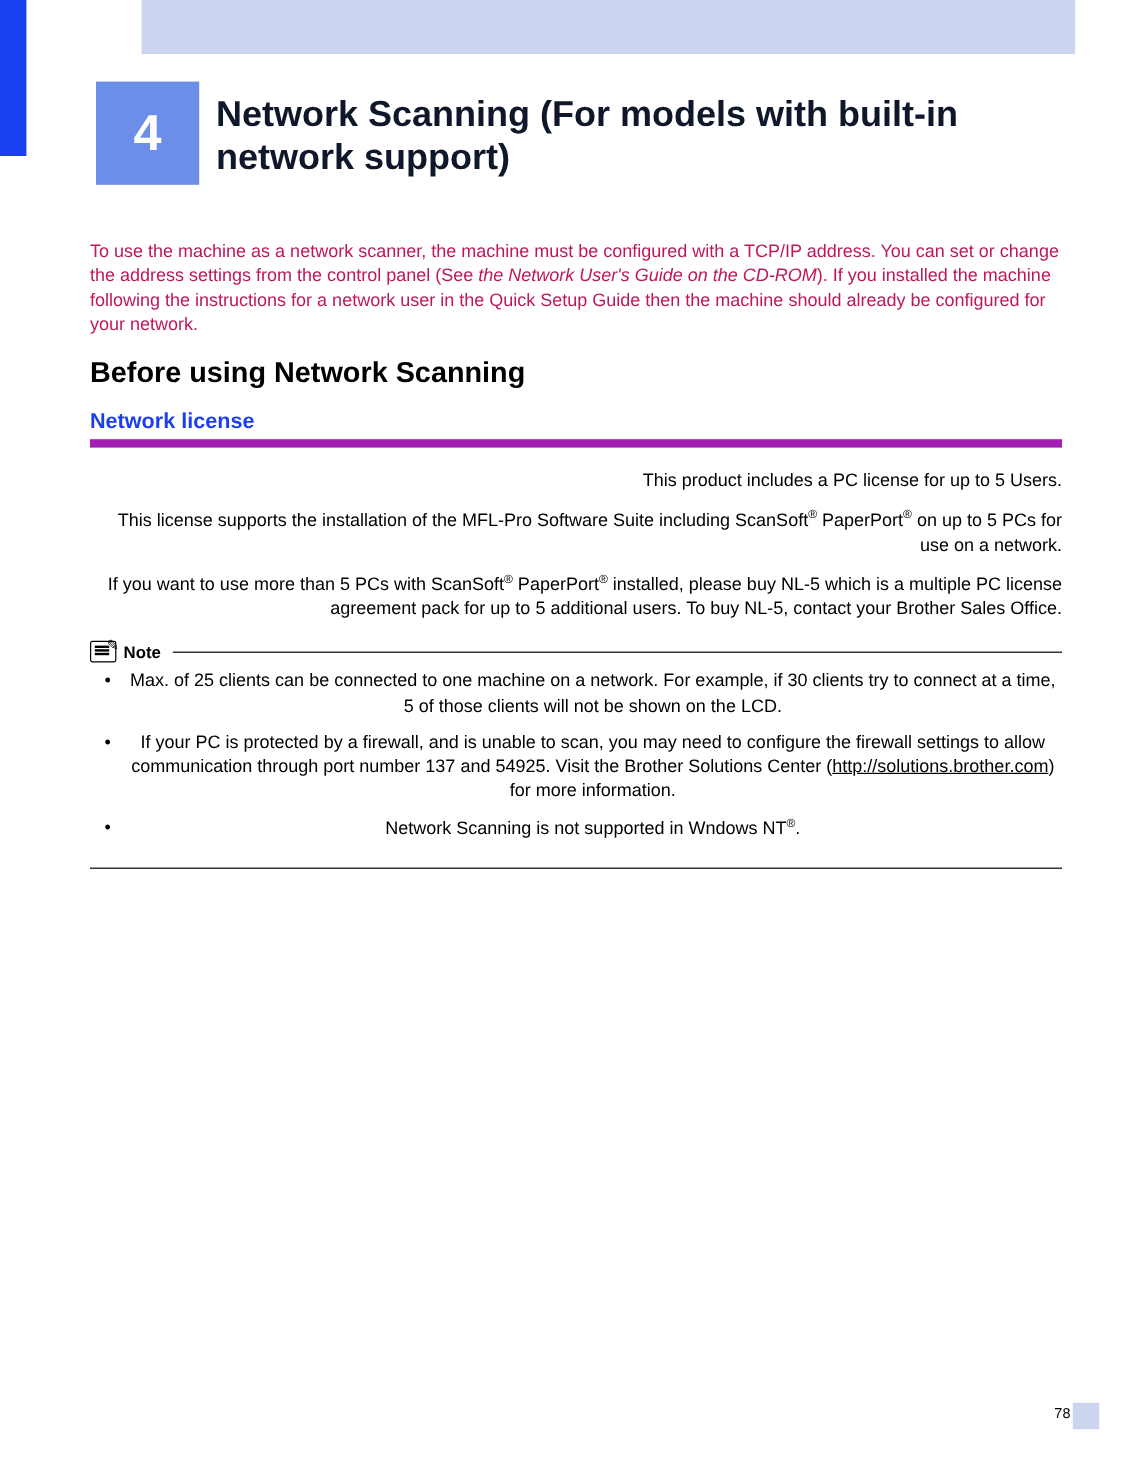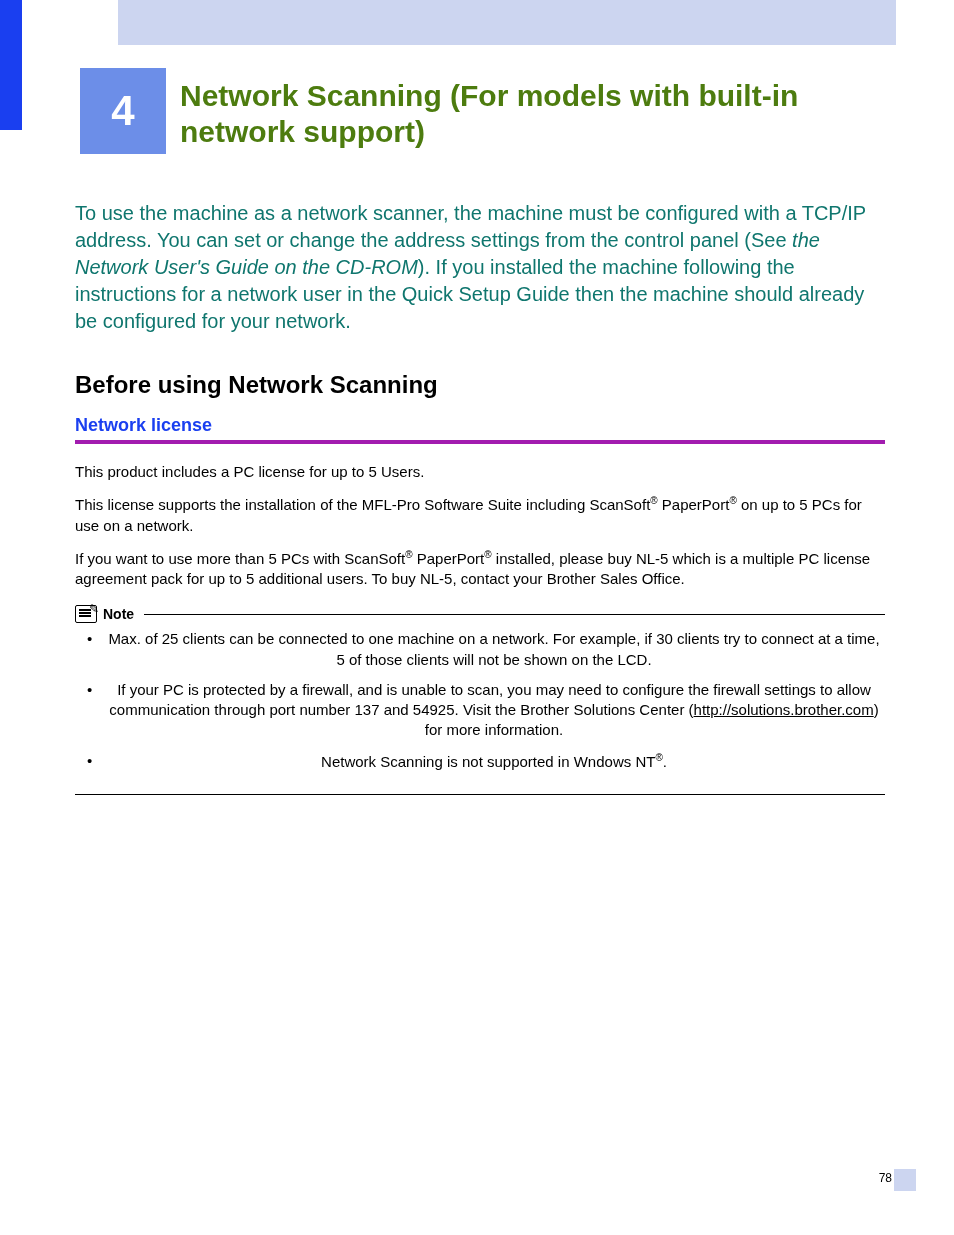--- a/index.html
+++ b/index.html
@@ -41,54 +41,55 @@
       justify-content: center;
     }
     .chapter-title {
       position: absolute;
       top: 78px;
       left: 180px;
       width: 700px;
       font-size: 30px;
       font-weight: bold;
       line-height: 1.2;
-      color: #4d7c0f;
+      color: #0f172a;
     }
     .content {
       position: absolute;
       top: 200px;
       left: 75px;
       width: 810px;
     }
     .intro {
-      font-size: 20px;
+      font-size: 15px;
       line-height: 1.35;
-      color: #0f766e;
-      margin-bottom: 36px;
+      color: #be185d;
+      margin-bottom: 16px;
     }
     .intro .italic { font-style: italic; }
     .section-heading {
       font-size: 24px;
       font-weight: bold;
       color: #000;
       margin-bottom: 16px;
     }
     .subsection-heading {
       font-size: 18px;
       font-weight: bold;
       color: #1a3ff0;
-      border-bottom: 4px solid #a21caf;
+      border-bottom: 7px solid #a21caf;
       padding-bottom: 4px;
       margin-bottom: 18px;
     }
     .para {
       font-size: 15px;
       line-height: 1.35;
       color: #000;
       margin-bottom: 12px;
+      text-align: right;
     }
     .sup { font-size: 10px; vertical-align: super; }
     .note-header {
       display: flex;
       align-items: center;
       margin-top: 16px;
       margin-bottom: 6px;
     }
     .note-icon {
       width: 22px;

